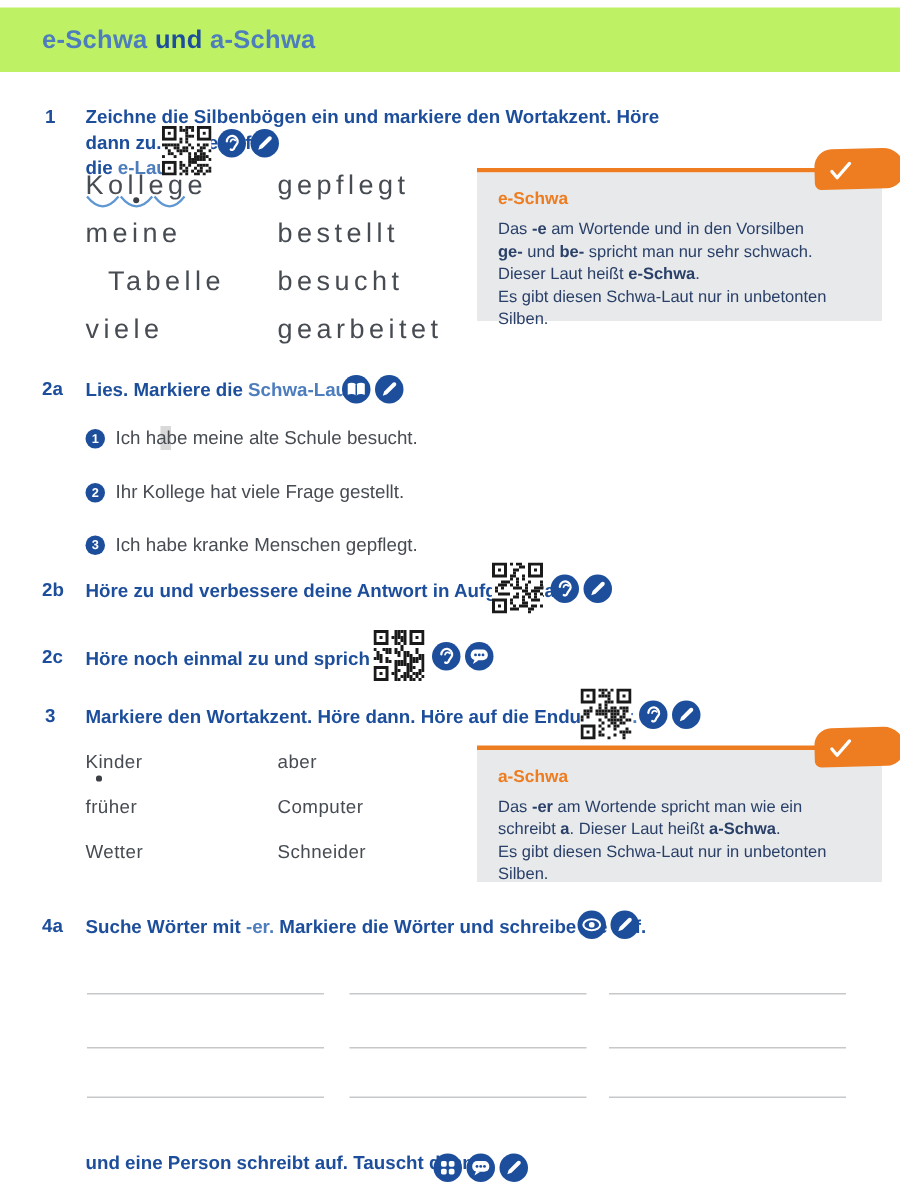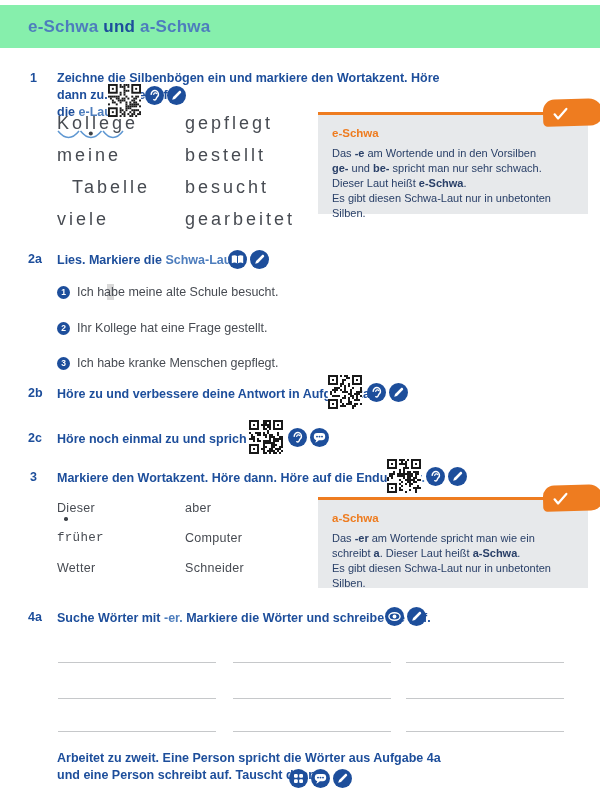--- a/index.html
+++ b/index.html
@@ -7,21 +7,21 @@
     --box-grey:#e7e9eb; --info-text:#2a4068; --word-grey:#474b52; --line-grey:#c6c8ca;
   }
   *{margin:0;padding:0;box-sizing:border-box;}
   html,body{width:600px;height:800px;}
   body{
     font-family:"Liberation Sans","DejaVu Sans",sans-serif;
     background:#fff;position:relative;overflow:hidden;
   }
   .abs{position:absolute;}
   .band{
-    left:0;top:5px;width:600px;height:43px;background:#86efac;
+    left:0;top:5px;width:600px;height:43px;background:#bef264;
     display:flex;align-items:center;padding-left:28px;
   }
   .band h1{font-size:17px;font-weight:bold;color:var(--secondary-blue);letter-spacing:.2px;}
   .band h1 .dark{color:var(--primary-blue);}
   .exnum{font-size:12.5px;font-weight:bold;color:var(--primary-blue);}
   .instr{font-size:12.5px;font-weight:bold;color:var(--primary-blue);line-height:17px;}
   .instr .light{color:var(--secondary-blue);}
   .word{font-size:18px;color:var(--word-grey);letter-spacing:3px;white-space:nowrap;}
   .word3{font-size:12.5px;color:var(--word-grey);letter-spacing:.3px;white-space:nowrap;}
   .icon{
@@ -229,21 +229,21 @@
       <path d="M5.2,13.8 l.9,-2.8 l5.8,-5.8 c.5,-.5 1.4,-.5 1.9,0 c.5,.5 .5,1.4 0,1.9 l-5.8,5.8 z" fill="#fff"></path>
     </svg>
 </span>
 
 <div class="abs sentence" style="left:57px;top:285px;">
   <span class="snum">1</span>
   <span style="position:relative;"><span class="mark" style="left:30px;top:-1px;"></span><span>Ich habe meine alte Schule besucht.</span></span>
 </div>
 <div class="abs sentence" style="left:57px;top:321px;">
   <span class="snum">2</span>
-  <span>Ihr Kollege hat eine Frage gestellt.</span>
+  <span>Ihr Kollege hat viele Frage gestellt.</span>
 </div>
 <div class="abs sentence" style="left:57px;top:356px;">
   <span class="snum">3</span>
   <span>Ich habe kranke Menschen gepflegt.</span>
 </div>
 
 <div class="abs exnum" style="left:28px;top:386px;">2b</div>
 <div class="abs instr" style="left:57px;top:386px;">Höre zu und verbessere deine Antwort in Aufgabe 2a.</div>
 <div class="abs qr" style="left:328px;top:375px;width:34px;height:34px;">
     <svg viewBox="0 0 17 17" xmlns="http://www.w3.org/2000/svg">
@@ -590,23 +590,23 @@
       <path d="M6.2,8.2 a3.6,3.9 0 1 1 7.2,.6 c-.2,1.7 -1.8,2.2 -2.2,3.9 c-.3,1.2 -1.5,1.6 -2.4,1" fill="none" stroke="#fff" stroke-width="1.5" stroke-linecap="round"></path>
       <path d="M8.7,8.4 a1.8,1.8 0 0 1 3.2,-.8" fill="none" stroke="#fff" stroke-width="1.2" stroke-linecap="round"></path>
     </svg>
 </span>
 <span class="abs icon" style="left:448px;top:467px;">
   <svg viewBox="0 0 19 19">
       <path d="M5.2,13.8 l.9,-2.8 l5.8,-5.8 c.5,-.5 1.4,-.5 1.9,0 c.5,.5 .5,1.4 0,1.9 l-5.8,5.8 z" fill="#fff"></path>
     </svg>
 </span>
 
-<span class="abs word3" style="left:57px;top:501px;">Dieser</span>
+<span class="abs word3" style="left:57px;top:501px;">Kinder</span>
 <span class="accent-dot" style="left:64px;top:517px;"></span>
-<span class="abs word3" style="left:57px;top:531px;font-family:Liberation Mono, monospace;">früher</span>
+<span class="abs word3" style="left:57px;top:531px;">früher</span>
 <span class="abs word3" style="left:57px;top:561px;">Wetter</span>
 <span class="abs word3" style="left:185px;top:501px;">aber</span>
 <span class="abs word3" style="left:185px;top:531px;">Computer</span>
 <span class="abs word3" style="left:185px;top:561px;">Schneider</span>
 
 <div class="abs oline" style="left:318px;top:497px;width:270px;"></div>
 <div class="abs infobox" style="left:318px;top:500px;width:270px;height:88px;">
   <div class="ititle">a-Schwa</div>
   <div class="itext">
     <span>Das </span><span class="b">-er</span><span> am Wortende spricht man wie ein</span><br>
@@ -641,21 +641,21 @@
 <div class="abs answer-line" style="left:406px;top:633px;width:158px;height:30px;"></div>
 <div class="abs answer-line" style="left:58px;top:669px;width:158px;height:30px;"></div>
 <div class="abs answer-line" style="left:233px;top:669px;width:158px;height:30px;"></div>
 <div class="abs answer-line" style="left:406px;top:669px;width:158px;height:30px;"></div>
 <div class="abs answer-line" style="left:58px;top:702px;width:158px;height:30px;"></div>
 <div class="abs answer-line" style="left:233px;top:702px;width:158px;height:30px;"></div>
 <div class="abs answer-line" style="left:406px;top:702px;width:158px;height:30px;"></div>
 
 <div class="abs exnum" style="left:28px;top:751px;margin-top:48px;">4b</div>
 <div class="abs instr" style="left:57px;top:750px;width:420px;">
-  <span>Arbeitet zu zweit. Eine Person spricht die Wörter aus Aufgabe 4a</span><br>
+  <br>
   <span>und eine Person schreibt auf. Tauscht dann.</span>
 </div>
 <span class="abs icon" style="left:289px;top:769px;">
   <svg viewBox="0 0 19 19">
       <rect x="5" y="5" width="3.8" height="3.8" rx="1.1" fill="#fff"></rect>
       <rect x="10.2" y="5" width="3.8" height="3.8" rx="1.1" fill="#fff"></rect>
       <rect x="5" y="10.2" width="3.8" height="3.8" rx="1.1" fill="#fff"></rect>
       <rect x="10.2" y="10.2" width="3.8" height="3.8" rx="1.1" fill="#fff"></rect>
     </svg>
 </span>

